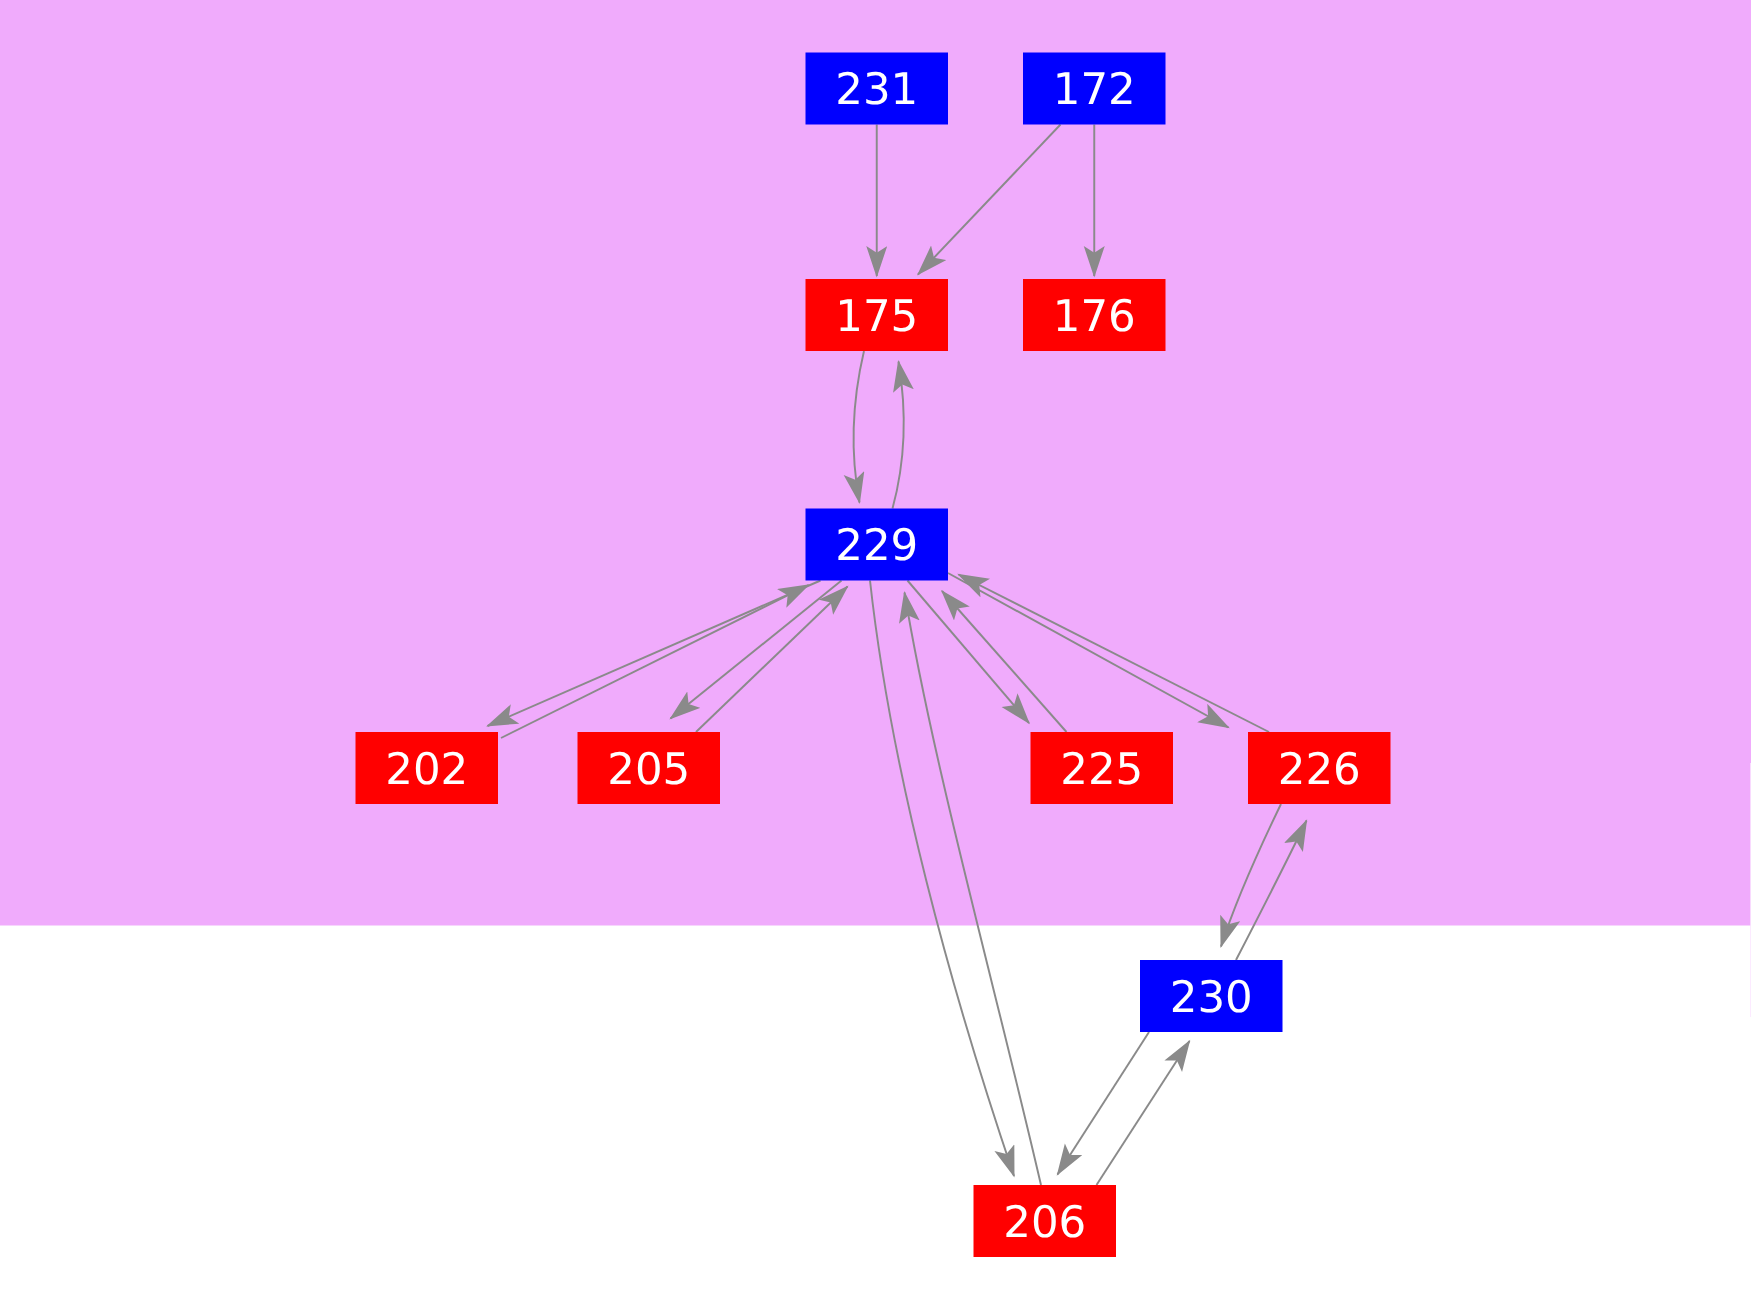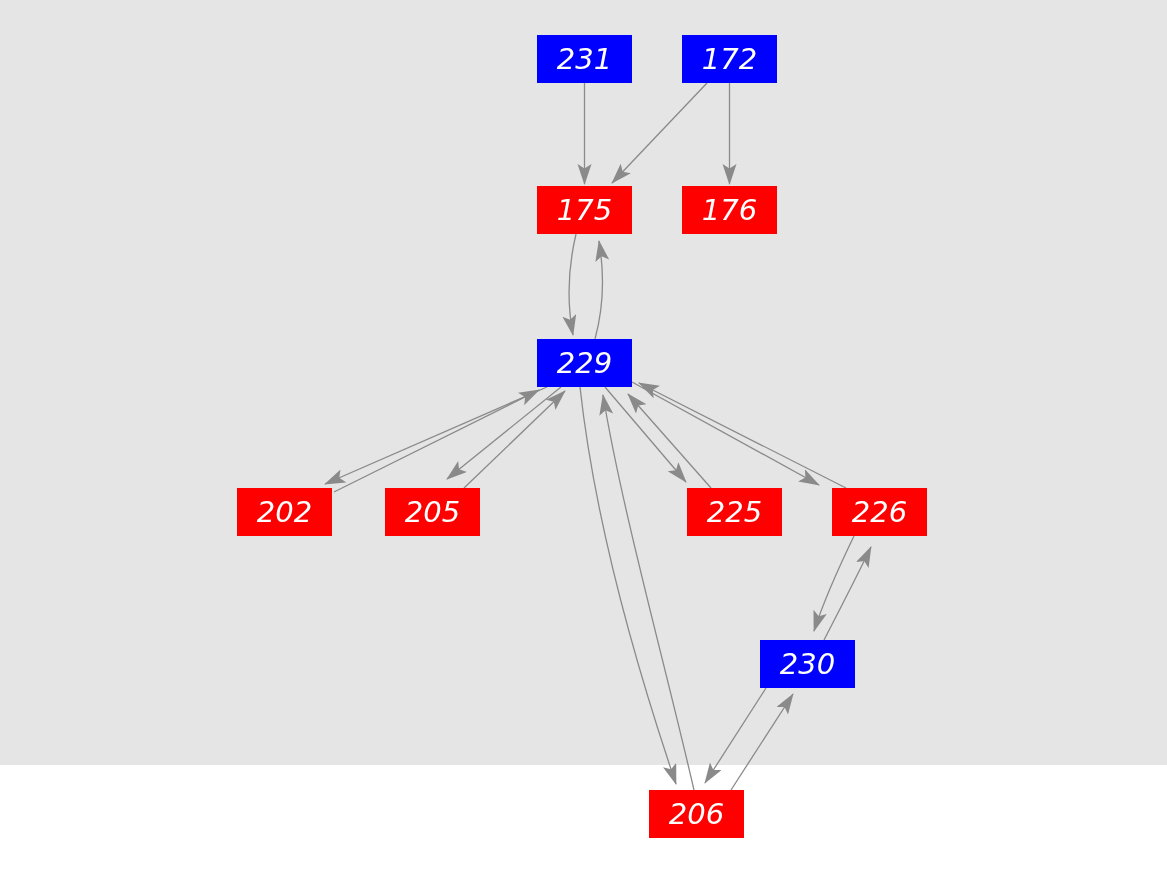--- a/index.html
+++ b/index.html
@@ -7,23 +7,22 @@
     padding: 0;
     background: #ffffff;
     width: 1167px;
     height: 875px;
     overflow: hidden;
     font-family: "DejaVu Sans", sans-serif;
   }
   .stage {
     position: relative;
     width: 1167px;
-    height: 765px;
-    background: #e5e5e5;
-    font-style: italic;
+    height: 617px;
+    background: #f0abfc;
   }
   svg { display: block; }
   .graph-node-rect { stroke: none; }
   .graph-node-label {
     font-family: "DejaVu Sans", sans-serif;
     font-size: 29px;
     fill: #ffffff;
   }
   .graph-edge {
     fill: none;

